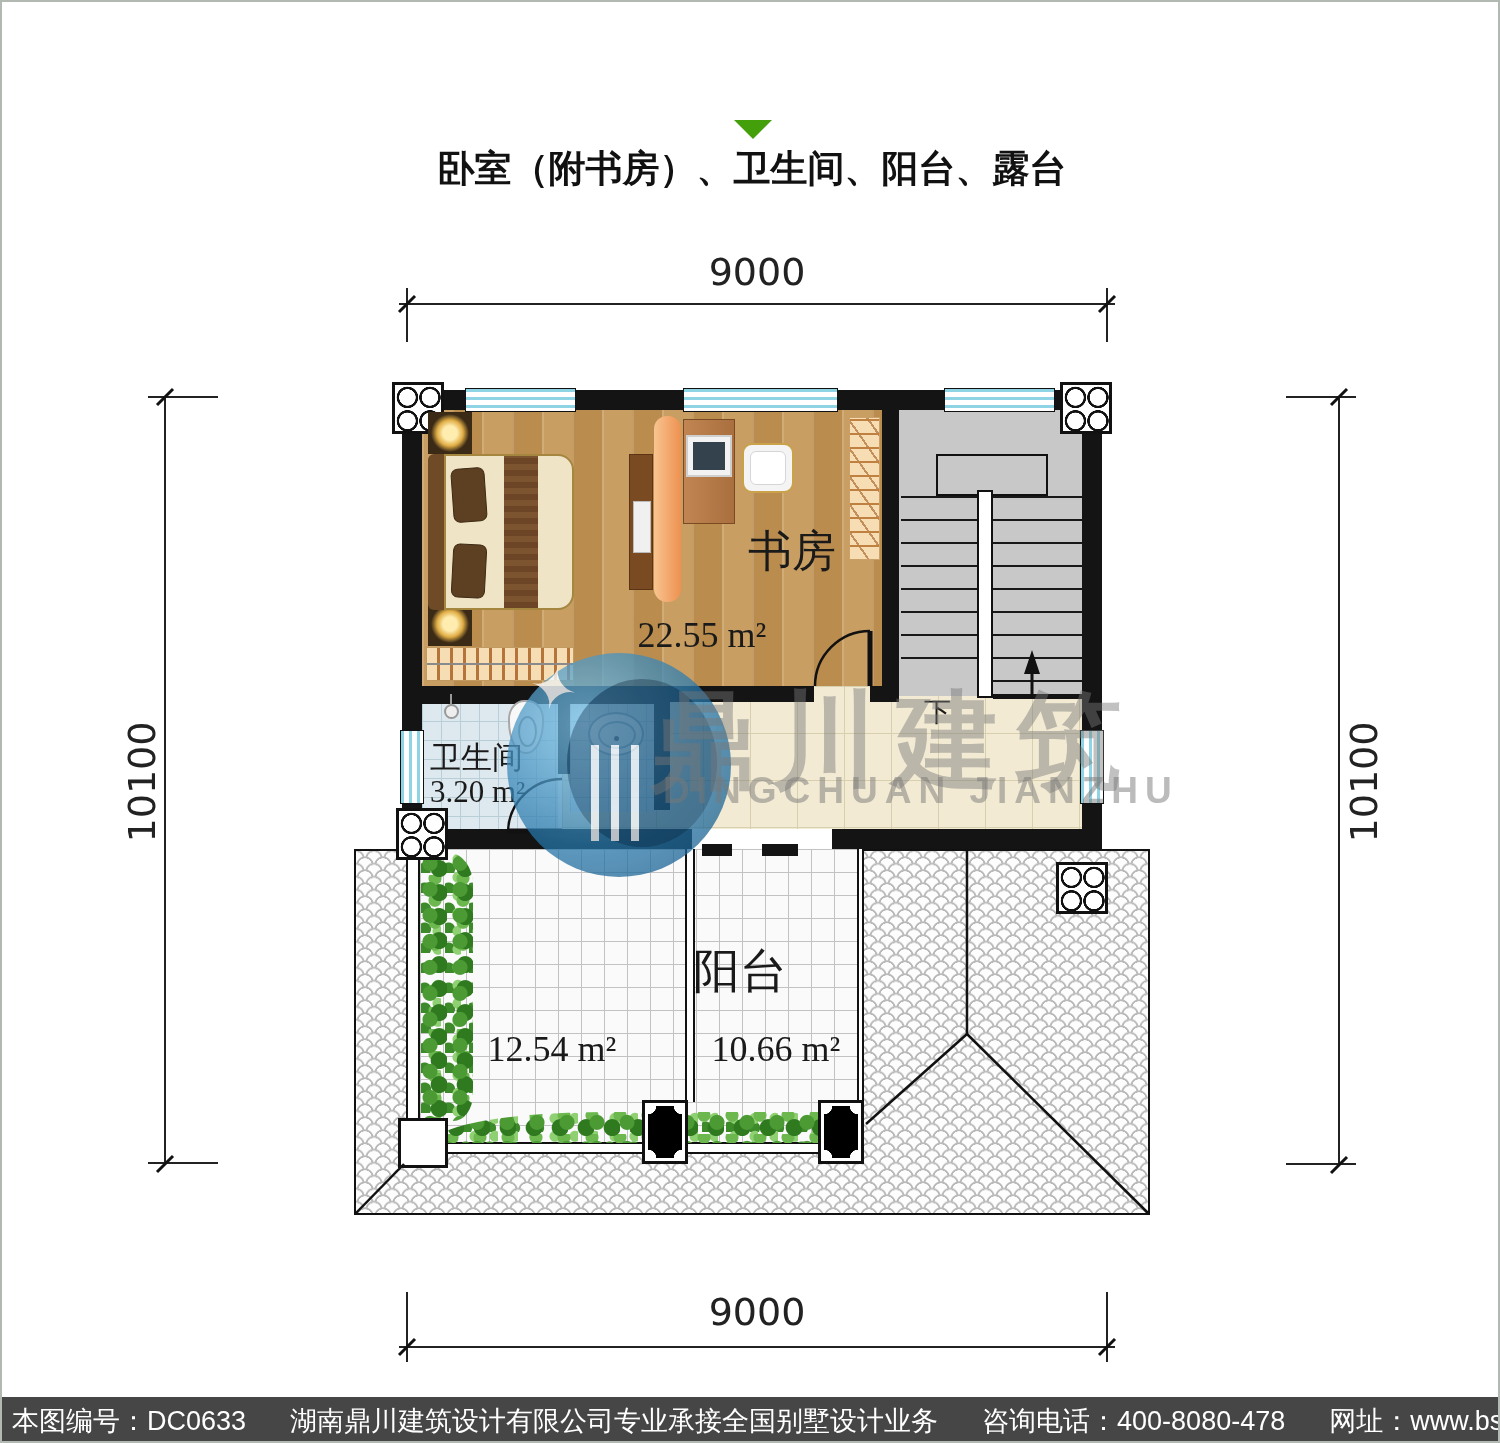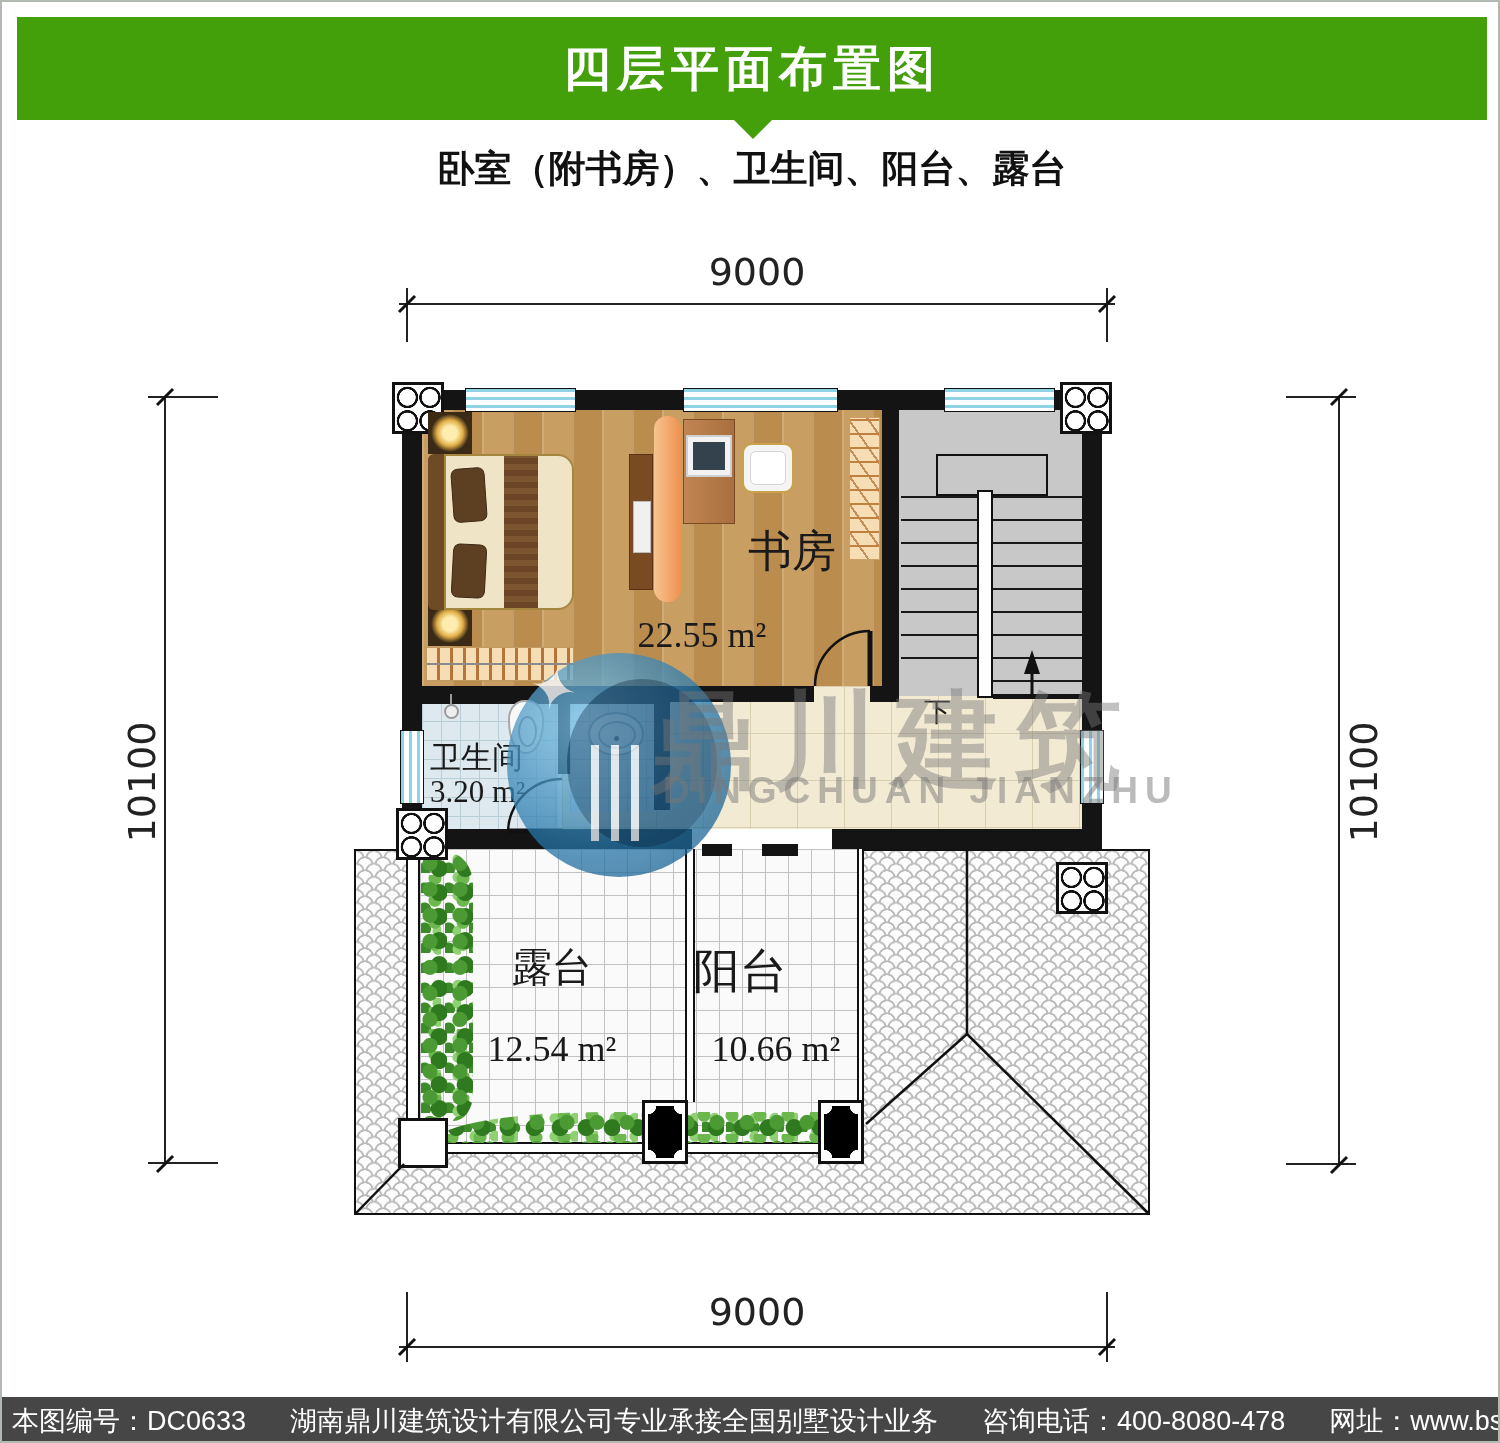--- a/index.html
+++ b/index.html
@@ -118,23 +118,20 @@
   
   .footer{left:0;top:1395px;width:1500px;height:48px;background:#464646;color:#fff;
     display:flex;align-items:center;gap:44px;padding-left:10px;box-sizing:border-box;
     font-size:27px;white-space:nowrap;}
 </style>
 </head>
 <body>
 
 <div class="page">
 
-  <div class="abs banner">
-    <span class="banner-title">四层平面布置图</span>
-  </div>
   <div class="abs banner-notch"></div>
   <div class="abs subtitle">卧室（附书房）、卫生间、阳台、露台</div>
 
   <div class="abs dim-text" style="left:555px;top:248px;width:400px;text-align:center;">9000</div>
   <div class="abs dim-line" style="left:397px;top:301px;width:716px;height:2px;"></div>
   <div class="abs dim-line" style="left:404px;top:286px;width:2px;height:54px;"></div>
   <div class="abs dim-line" style="left:1104px;top:286px;width:2px;height:54px;"></div>
 
   <div class="abs dim-text" style="left:555px;top:1288px;width:400px;text-align:center;">9000</div>
   <div class="abs dim-line" style="left:397px;top:1344px;width:716px;height:2px;"></div>
@@ -160,21 +157,20 @@
   <div class="abs plants" style="left:419px;top:851px;width:52px;height:268px;border-radius:0 45% 38% 0 / 0 12% 10% 0;"></div>
   <div class="abs plants" style="left:436px;top:1110px;width:420px;height:31px;border-radius:40% 0 0 0 / 90% 0 0 0;"></div>
   <div class="abs post" style="left:396px;top:1116px;width:50px;height:50px;"></div>
   <div class="abs pillar" style="left:640px;top:1098px;width:46px;height:64px;">
       <div class="pillar-core"></div>
     </div>
   <div class="abs pillar" style="left:816px;top:1098px;width:46px;height:64px;">
       <div class="pillar-core"></div>
     </div>
 
-  <div class="abs label-cn" style="left:450px;top:938px;width:200px;text-align:center;font-size:40px;">露台</div>
   <div class="abs label-cn" style="left:450px;top:1026px;width:200px;text-align:center;font-size:36px;">12.54 m²</div>
   <div class="abs label-cn" style="left:638px;top:938px;width:200px;text-align:center;font-size:47px;">阳台</div>
   <div class="abs label-cn" style="left:674px;top:1026px;width:200px;text-align:center;font-size:36px;">10.66 m²</div>
 
   <div class="abs wood" style="left:420px;top:408px;width:460px;height:276px;"></div>
   <div class="abs hall" style="left:560px;top:684px;width:520px;height:143px;"></div>
   <div class="abs stair" style="left:897px;top:408px;width:183px;height:286px;"></div>
   <div class="abs bath" style="left:420px;top:700px;width:136px;height:127px;"></div>
   <div class="abs bath" style="left:568px;top:700px;width:84px;height:110px;"></div>
 

